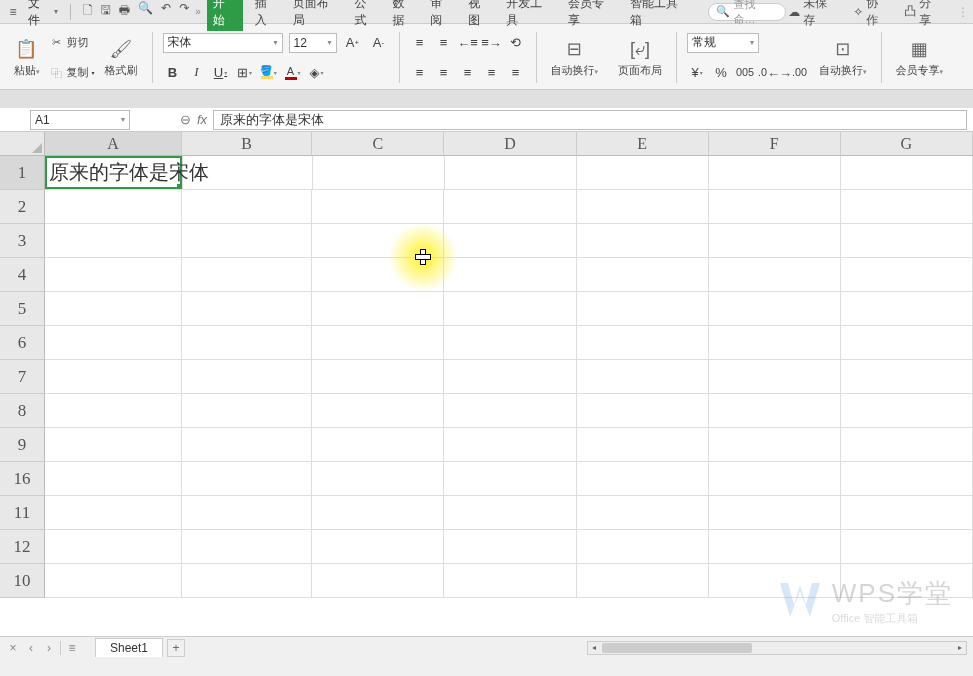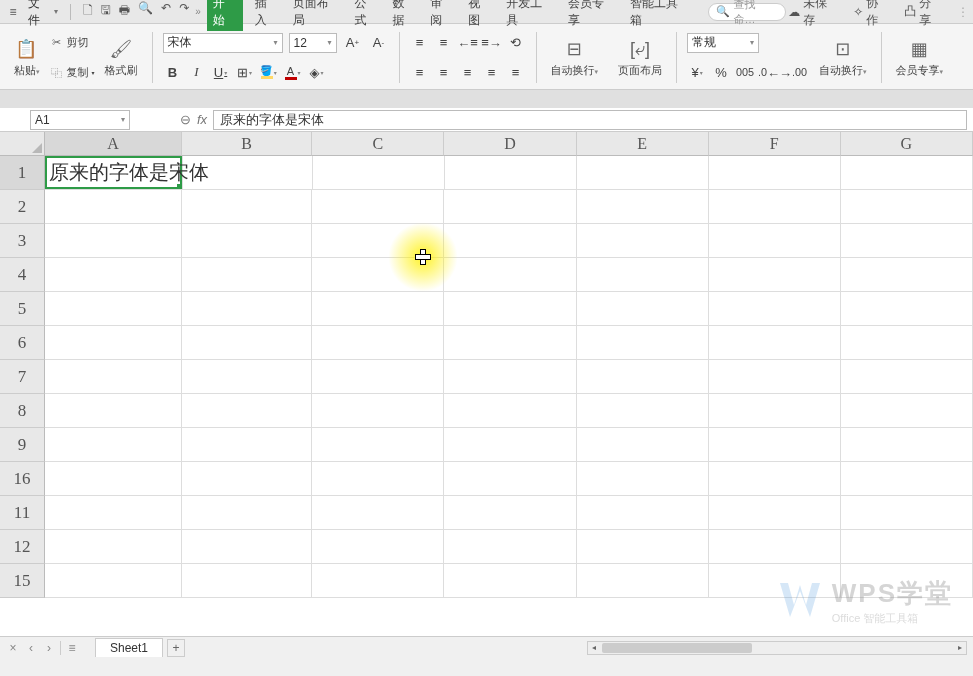--- a/index.html
+++ b/index.html
@@ -78,21 +78,21 @@
 .sheet-add { width: 18px; height: 18px; border: 1px solid #ccc; display: flex; align-items: center; justify-content: center; margin-left: 4px; color: #666; }
 .hscroll { margin-left: auto; width: 380px; height: 14px; background: #eee; border: 1px solid #ccc; position: relative; margin-right: 6px; }
 .hscroll .thumb { position: absolute; left: 14px; top: 1px; width: 150px; height: 10px; background: #ccc; border-radius: 2px; }
 .hscroll .arr { position: absolute; top: 0; width: 12px; height: 12px; display: flex; align-items: center; justify-content: center; font-size: 8px; color: #666; }
 .hscroll .arr.l { left: 0; }
 .hscroll .arr.r { right: 0; }
 
 
 .watermark { position: absolute; right: 20px; bottom: 30px; opacity: 0.35; display: flex; align-items: center; gap: 8px; pointer-events: none; }
 .watermark .logo { width: 48px; height: 48px; }
-.watermark .txt1 { font-size: 26px; color: #888; font-weight: 700; letter-spacing: 2px; }
+.watermark .txt1 { font-size: 26px; color: #888; font-weight: 400; letter-spacing: 2px; }
 .watermark .txt2 { font-size: 11px; color: #999; }
 
 .hidden-space { height: 18px; background: #e0e0e0; }
 </style>
 </head>
 <body>
 
 <div class="menubar">
   <span class="menu-icon">≡</span>
   <span class="menu-file">
@@ -303,21 +303,21 @@
       <div class="row-h">3</div>
       <div class="row-h">4</div>
       <div class="row-h">5</div>
       <div class="row-h">6</div>
       <div class="row-h">7</div>
       <div class="row-h">8</div>
       <div class="row-h">9</div>
       <div class="row-h">16</div>
       <div class="row-h">11</div>
       <div class="row-h">12</div>
-      <div class="row-h">15</div>
+      <div class="row-h">10</div>
     </div>
   <div class="cells" id="cells">
       <div class="cell-row">
         <div class="cell" style="width: 138px; overflow: visible; position: relative; z-index: 1;">原来的字体是宋体</div>
         <div class="cell" style="width: 131px;"></div>
         <div class="cell" style="width: 133px;"></div>
         <div class="cell" style="width: 133px;"></div>
         <div class="cell" style="width: 133px;"></div>
         <div class="cell" style="width: 133px;"></div>
         <div class="cell" style="width: 133px;"></div>

